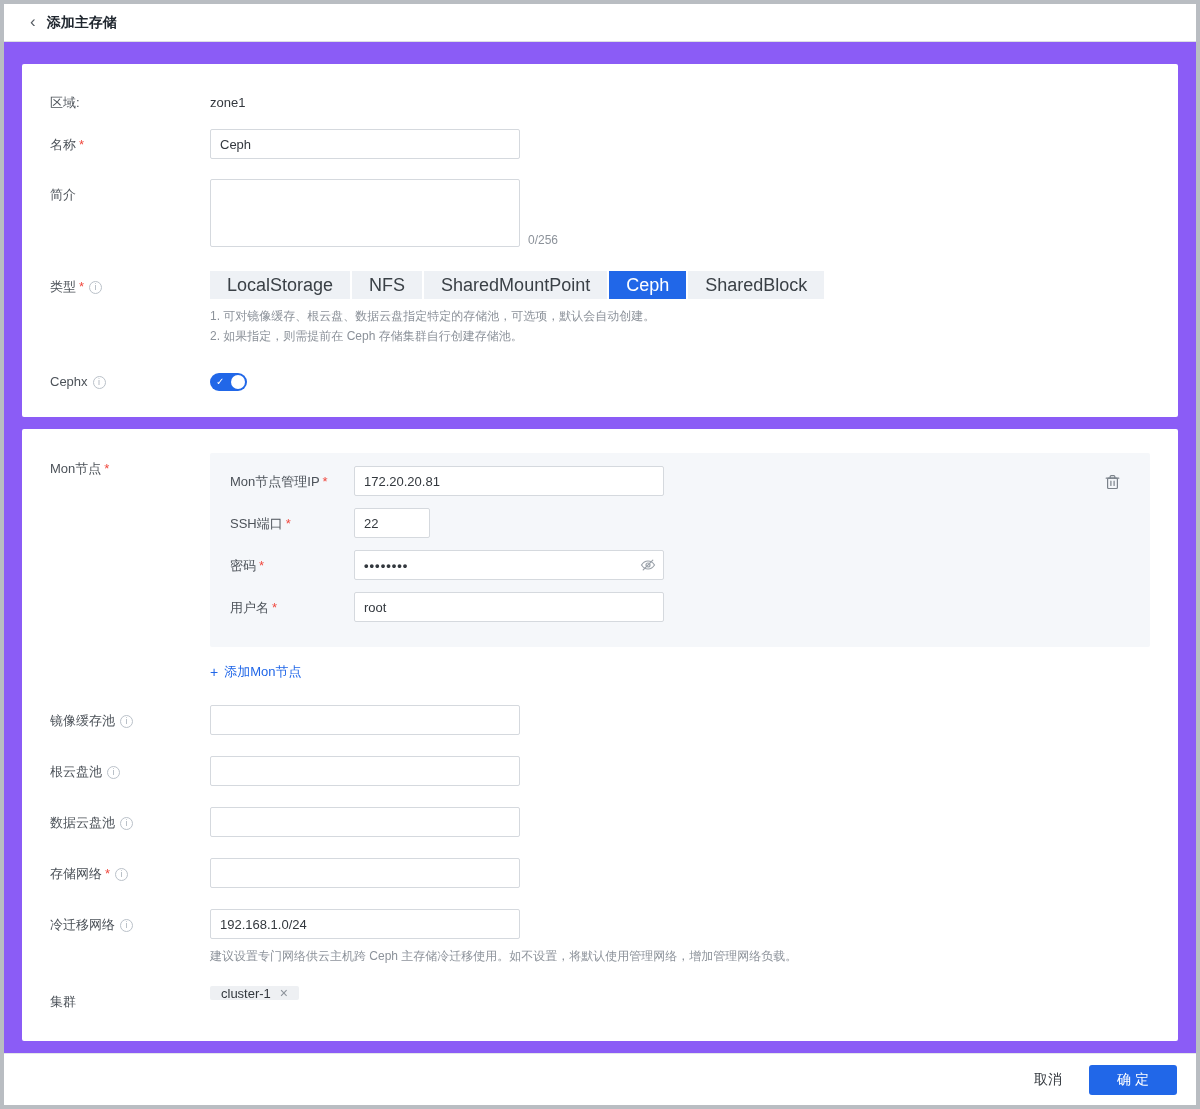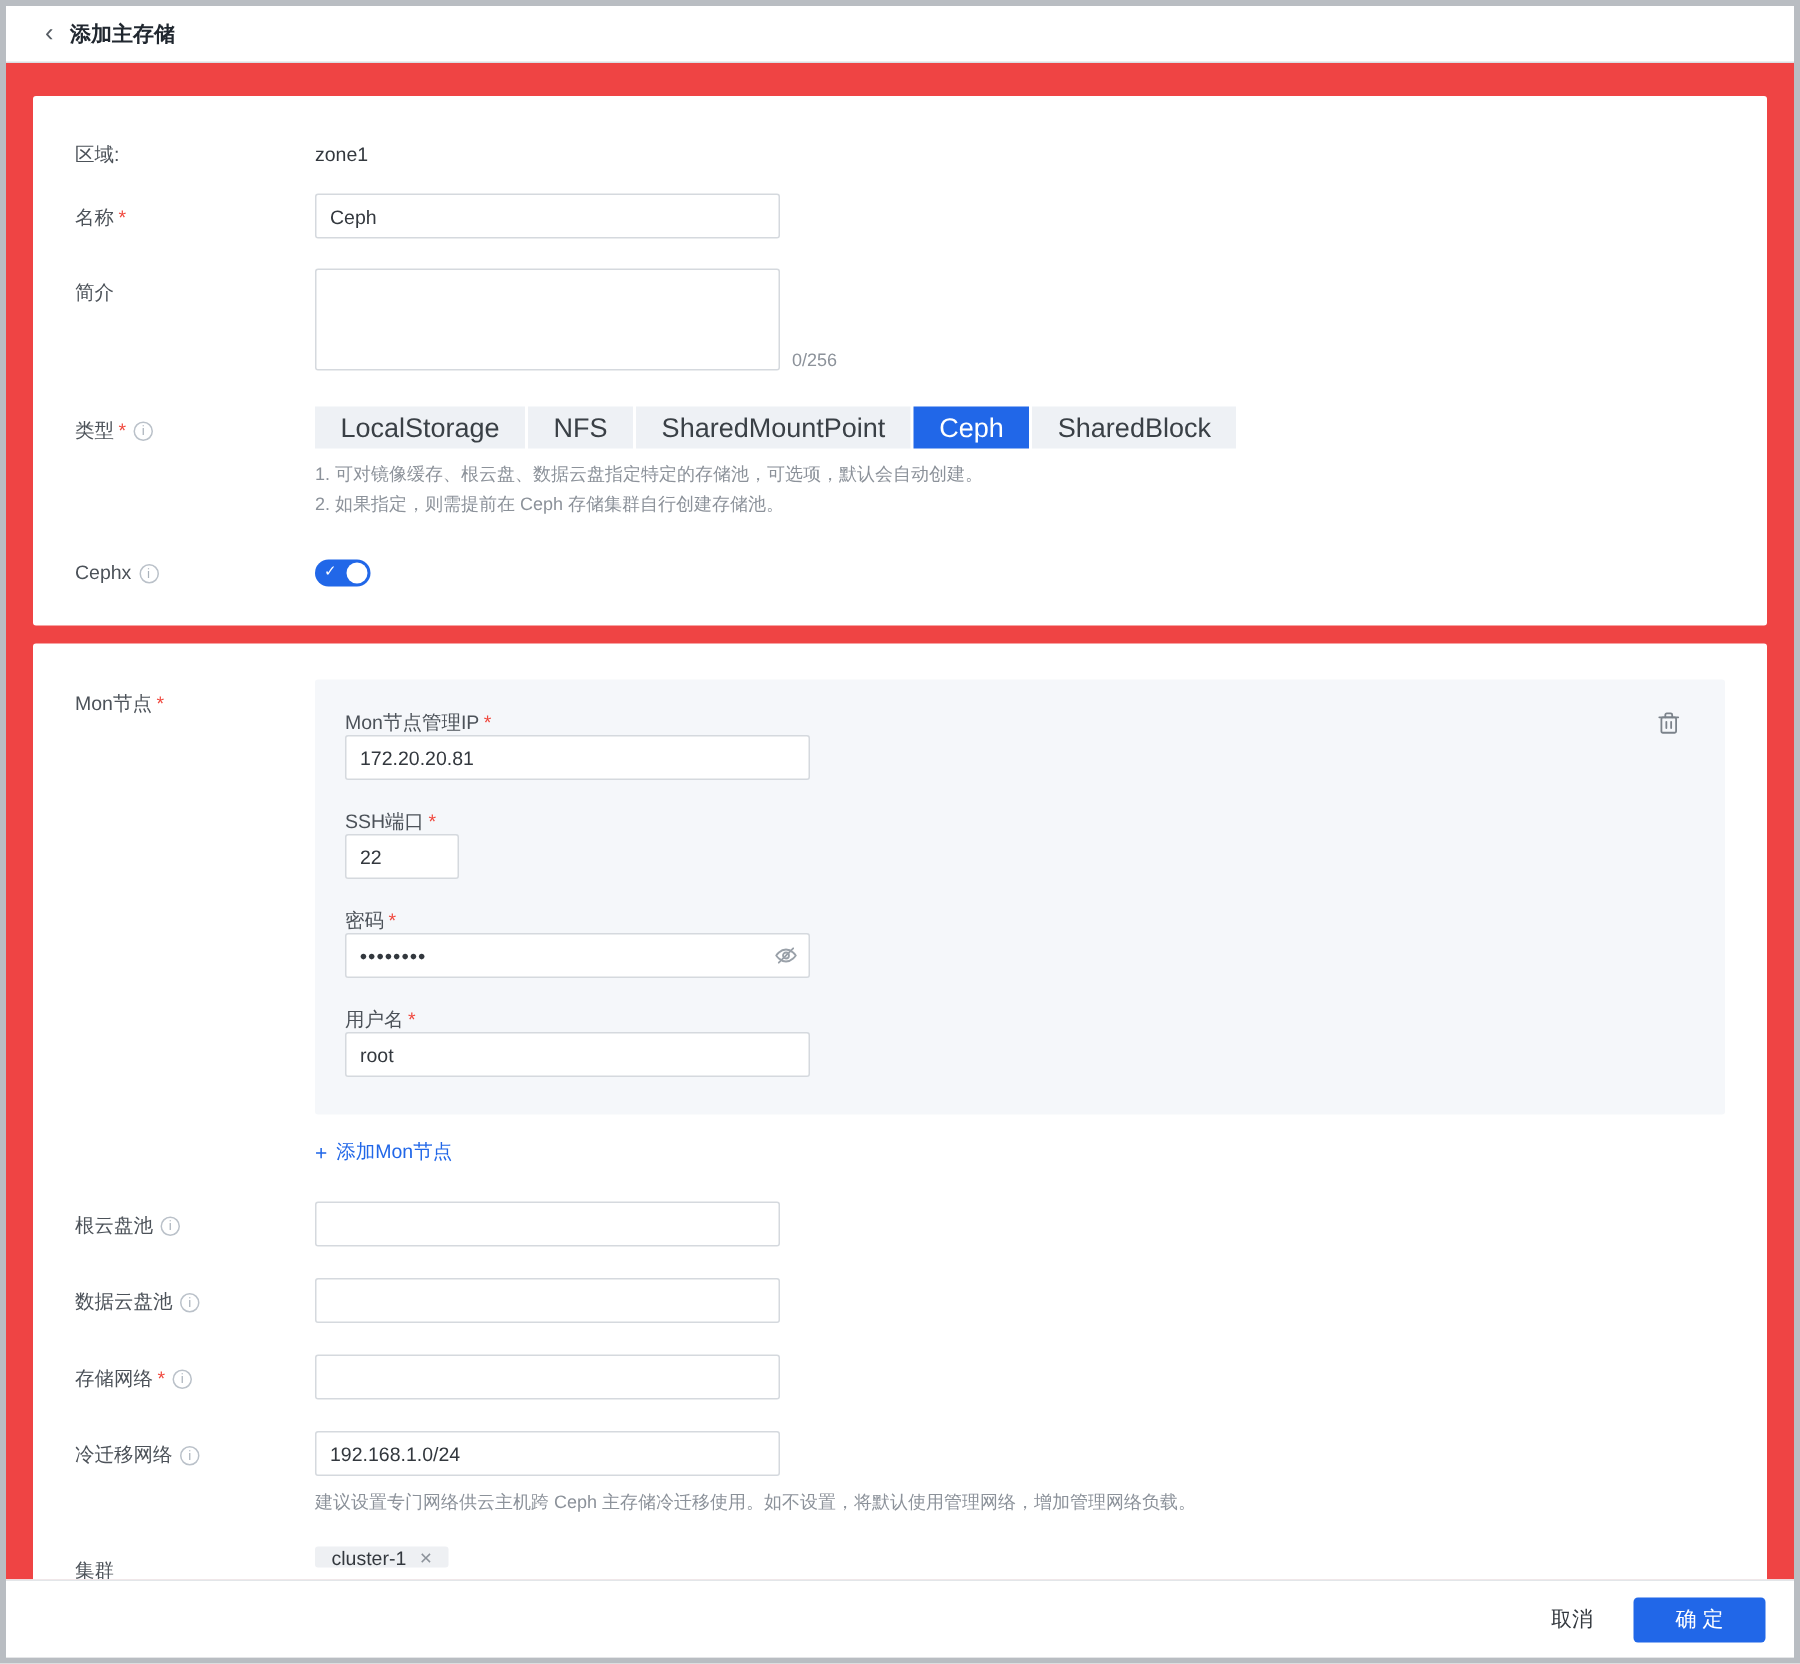--- a/index.html
+++ b/index.html
@@ -14,21 +14,21 @@
     background:#fff; display:flex; flex-direction:column; overflow:hidden;
   }
   
   .titlebar {
     flex:none; height:38px; background:#fff; border-bottom:1px solid #dcdfe3;
     display:flex; align-items:center; padding:0 26px; gap:11px;
   }
   .back-ico { font-size:17px; color:#565c63; line-height:1; cursor:pointer; padding-bottom:2px; }
   .page-title { font-size:14px; font-weight:700; color:#20272f; }
   
-  .page { flex:1; background:#ef4444; padding:22px 18px 0; overflow:hidden; }
+  .page { flex:1; background:#8b5cf6; padding:22px 18px 0; overflow:hidden; }
   .card { background:#fff; border-radius:2px; }
   .card1 { padding:30px 28px 26px; margin-bottom:12px; }
   .card2 { padding:24px 28px 31px; }
   
   .row { display:flex; align-items:flex-start; }
   .mb18{margin-bottom:18px;} .mb20{margin-bottom:20px;} .mb21{margin-bottom:21px;} .mb24{margin-bottom:24px;}
   .row-label { width:160px; flex:none; font-size:13px; color:#4c5259; padding-top:7px; line-height:17px; }
   .row-label.plain { padding-top:0; }
   .req { color:#f0483e; margin-left:3px; }
   .info-ico {
@@ -59,21 +59,21 @@
   .toggle {
     width:37px; height:18px; border-radius:10px; background:#2167e8; position:relative;
     margin-top:7px; cursor:pointer;
   }
   .toggle .check { position:absolute; left:6px; top:2px; color:#fff; font-size:10px; line-height:14px; }
   .toggle .knob { position:absolute; right:2px; top:2px; width:14px; height:14px; background:#fff; border-radius:50%; }
   
   .mon-panel {
     background:#f5f7fa; width:952px; padding:13px 20px; position:relative; border-radius:2px;
   }
-  .mon-row { display:flex; align-items:flex-start; margin-bottom:12px;flex-direction:column; }
+  .mon-row { display:flex; align-items:flex-start; margin-bottom:12px; }
   .mon-row:last-child { margin-bottom:0; }
   .mon-label { width:124px; flex:none; font-size:13px; color:#4c5259; padding-top:7px; line-height:17px; }
   .short-input { width:76px; }
   .pwd-wrap { position:relative; width:310px; }
   .pwd-wrap .text-input { width:100%; padding-right:30px; letter-spacing:1px; font-weight:700; }
   .eye-btn { position:absolute; right:8px; top:7px; cursor:pointer; line-height:0; }
   .trash-btn { position:absolute; right:30px; top:21px; cursor:pointer; line-height:0; }
   .add-link { margin:16px 0 24px; font-size:13px; color:#2167e8; cursor:pointer; display:inline-flex; align-items:center; gap:6px; }
   .add-link .plus { font-size:14px; }
   .mig-hint { font-size:12px; color:#8c929a; line-height:18px; margin-top:8px; }
@@ -215,20 +215,26 @@
         </div>
       </div>
 
       <div style="margin-left:160px;">
         <span class="add-link">
           <span class="plus">+</span>
           <span>添加Mon节点</span>
         </span>
       </div>
 
+      <div class="row mb21">
+        <div class="row-label">
+          <span>镜像缓存池</span><i class="info-ico">i</i>
+        </div>
+        <input class="text-input" type="text" value="" style="">
+      </div>
 
       <div class="row mb21">
         <div class="row-label">
           <span>根云盘池</span><i class="info-ico">i</i>
         </div>
         <input class="text-input" type="text" value="" style="">
       </div>
 
       <div class="row mb21">
         <div class="row-label">

